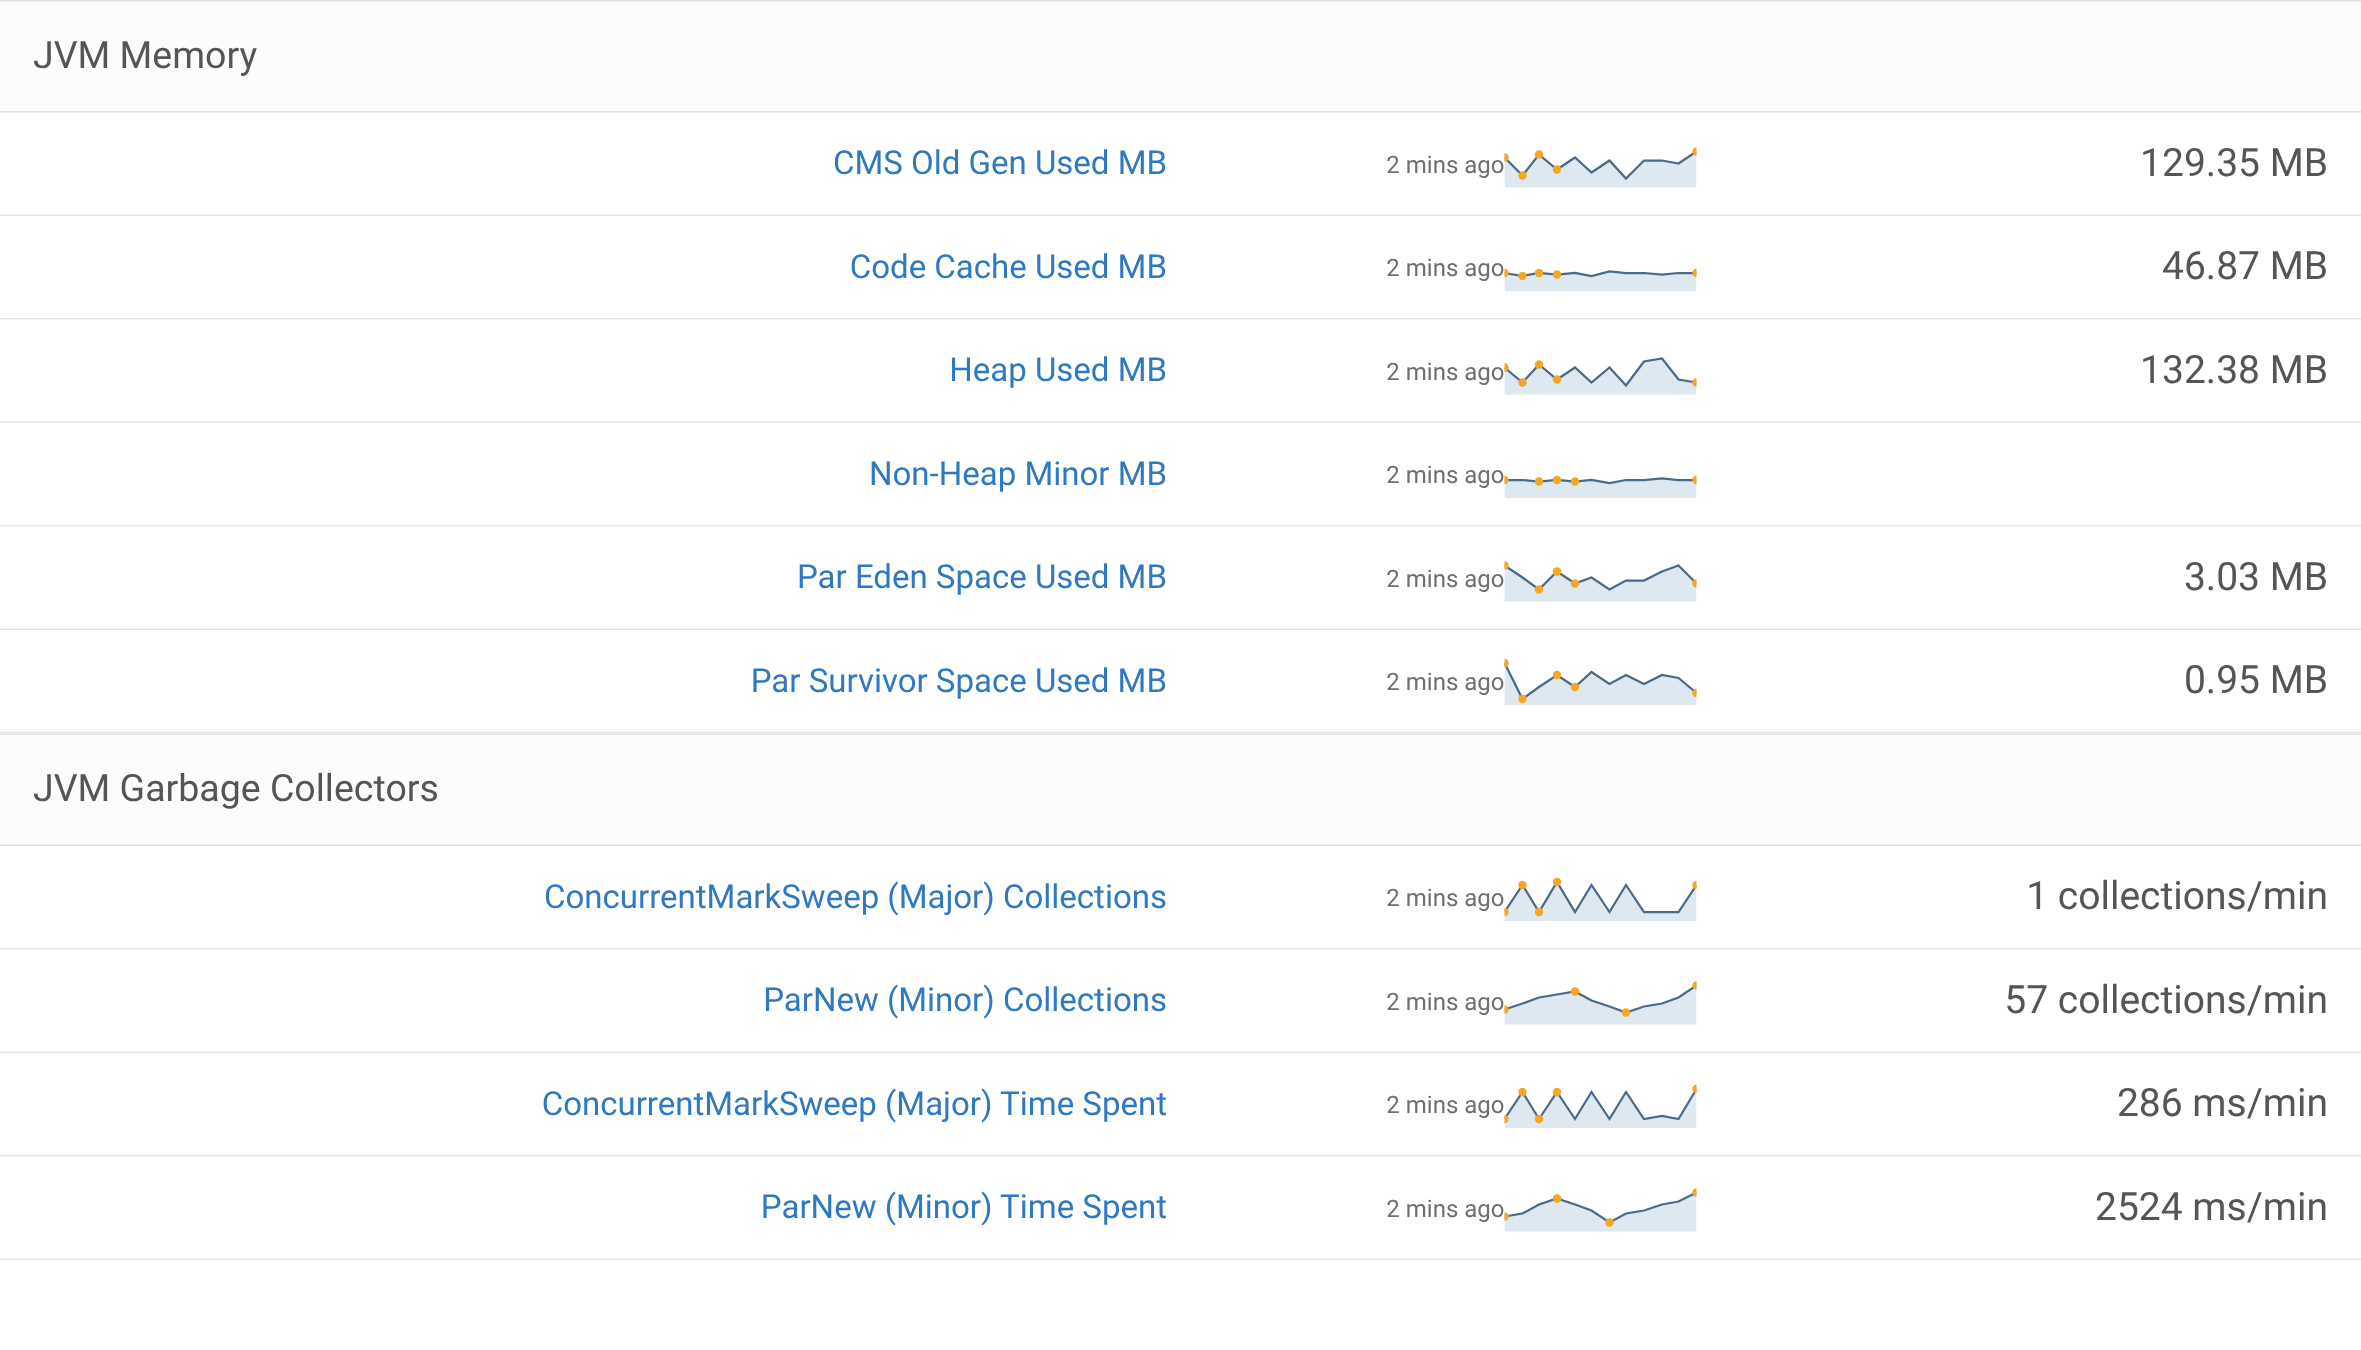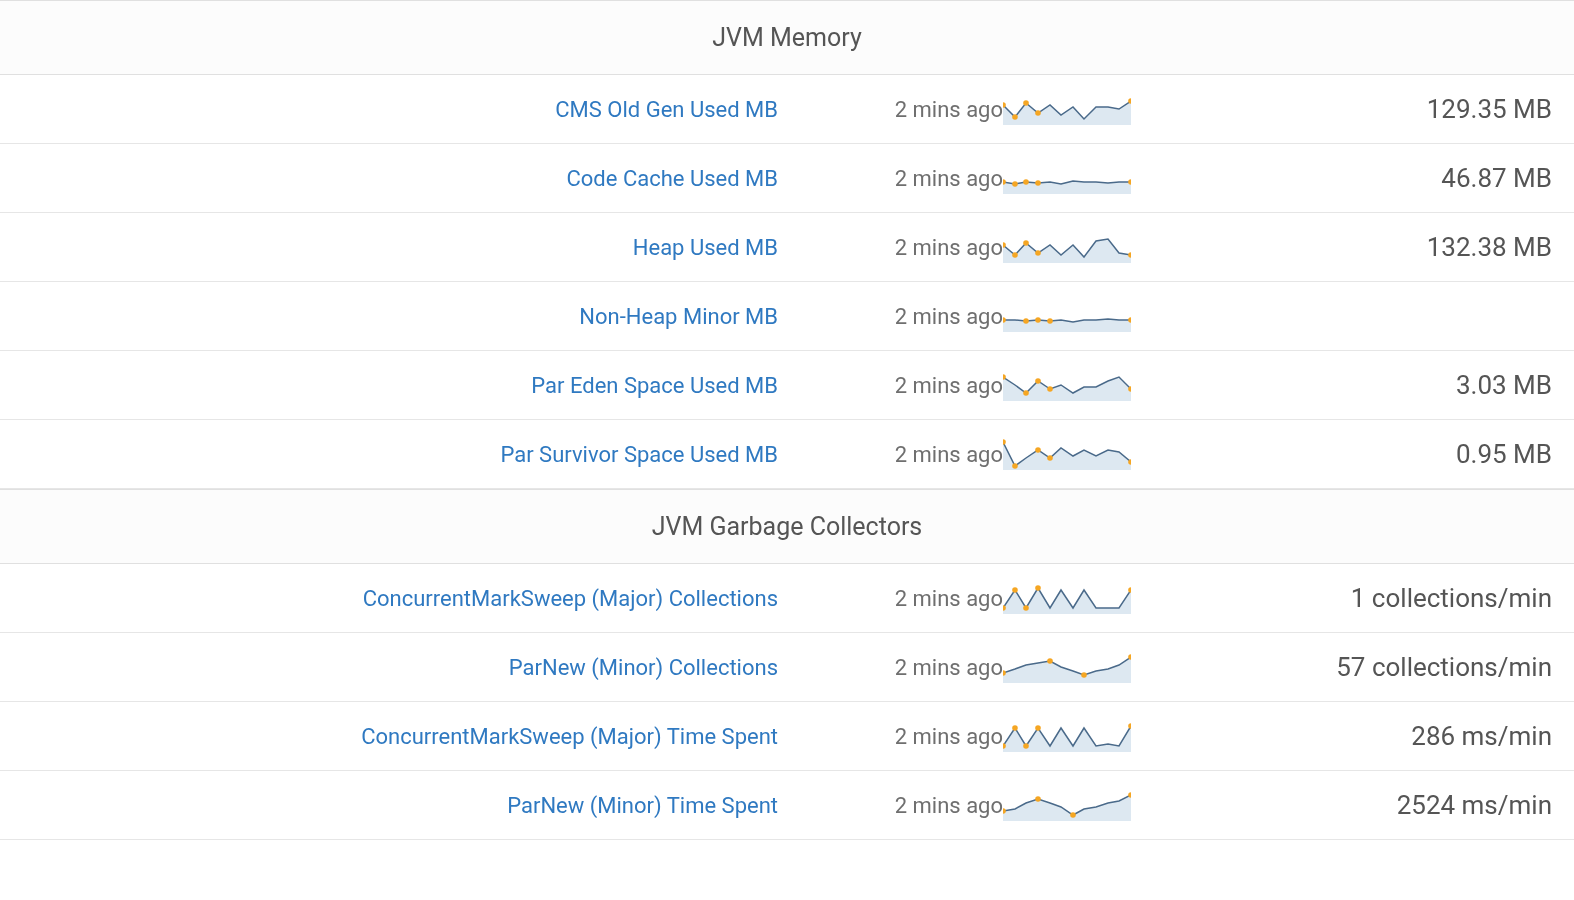--- a/index.html
+++ b/index.html
@@ -14,42 +14,41 @@
     width: 100%;
   }
   .section-header {
     padding: 22px 22px 22px 22px;
     border-top: 1px solid #e0e0e0;
     border-bottom: 1px solid #e0e0e0;
     background: #fcfcfc;
     font-size: 25px;
     color: #555;
     font-weight: 400;
-    text-align: center;
   }
   .row {
     display: flex;
     align-items: center;
     border-bottom: 1px solid #e6e6e6;
     padding: 16px 22px 16px 58px;
     min-height: 64px;
     text-align: right;
   }
   .col-name {
     flex: 0 0 720px;
   }
   .col-name a {
     color: #2f79c1;
     text-decoration: none;
     font-size: 22px;
   }
   .col-time {
     flex: 0 0 225px;
     color: #6f6f6f;
-    font-size: 22px;
+    font-size: 16px;
   }
   .col-spark {
     flex: 0 0 170px;
     display: flex;
     align-items: center;
   }
   .col-value {
     flex: 1;
     color: #555;
     font-size: 26px;

